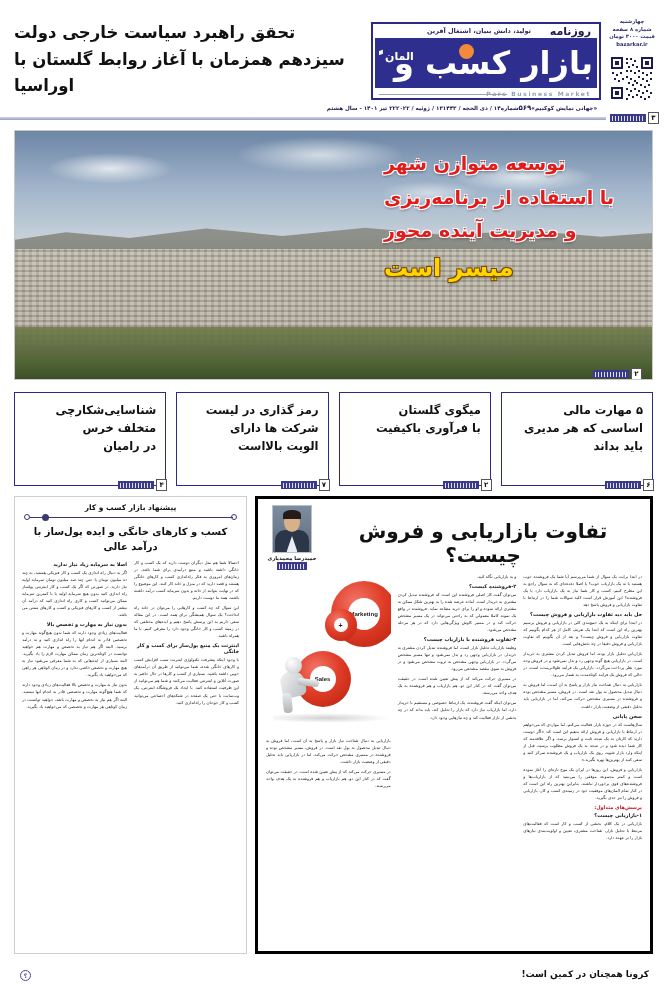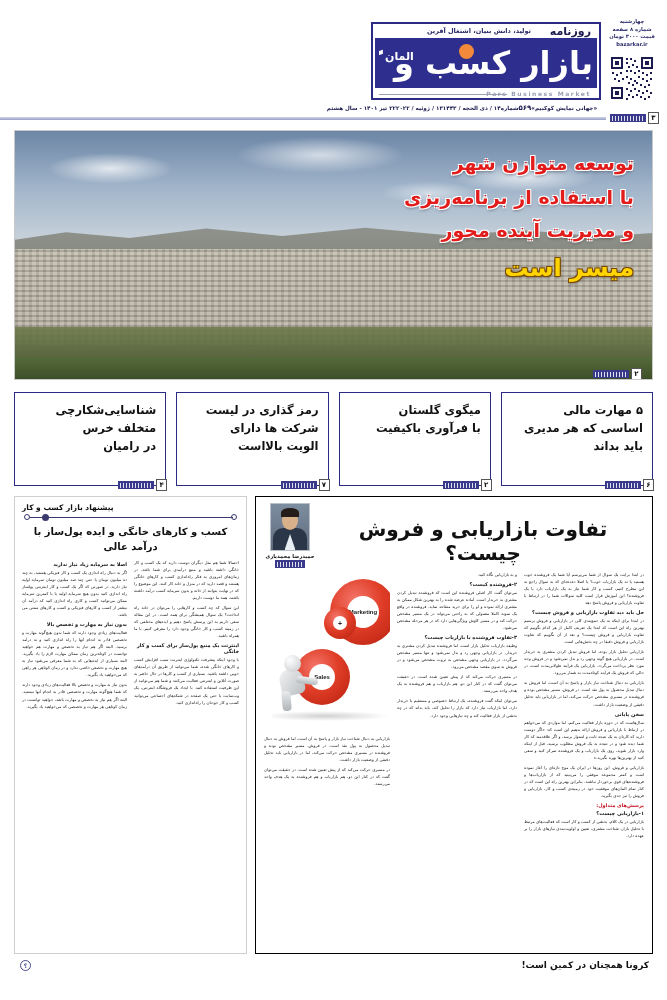--- a/index.html
+++ b/index.html
@@ -162,21 +162,21 @@
     position:absolute; bottom:18px; right:0; left:0; height:34px;
     background:linear-gradient(#6e7c4a,#4e5c33);
     opacity:.9;
   }
   .hero .foreground {
     position:absolute; bottom:0; right:0; left:0; height:22px;
     background:linear-gradient(#566b3a,#3d4f28);
   }
   .hero-overlay {
     position:absolute; top:18px; right:18px; width:250px;
-    text-align:right; line-height:1.5;
+    text-align:left; line-height:1.5;
   }
   .hero-overlay .l1,
   .hero-overlay .l2,
   .hero-overlay .l3 {
     font-size:19px; font-weight:bold; color:#e21b1b;
     text-shadow:
       1px 1px 0 #fff, -1px 1px 0 #fff, 1px -1px 0 #fff, -1px -1px 0 #fff,
       0 2px 3px rgba(0,0,0,.35);
     letter-spacing:-0.4px;
     margin-bottom:5px;
@@ -216,21 +216,21 @@
   
   .content {
     position:absolute; top:496px; right:14px; left:14px; bottom:46px;
     display:flex; gap:8px; direction:rtl;
   }
 
   
   .col-main {
     flex:0 0 398px;
     position:relative;
-    border:1px solid #000000;
+    border:3px solid #000000;
     background:#fff;
     padding:6px 8px 6px 8px;
     overflow:hidden;
   }
   .main-head {
     display:flex; align-items:flex-start; gap:6px;
     direction:rtl; margin-bottom:2px;
   }
   .main-title {
     flex:1;
@@ -376,21 +376,21 @@
 
   
   .col-side {
     flex:1; position:relative;
     border:1px solid #cfcfcf;
     background:#fff;
     padding:6px 7px;
     overflow:hidden;
   }
   .side-kicker {
-    text-align:left; font-size:7.5px; font-weight:bold; color:#111;
+    text-align:center; font-size:7.5px; font-weight:bold; color:#111;
     margin-bottom:2px;
   }
   .side-rule {
     position:relative; height:6px; margin:0 2px 4px 2px;
   }
   .side-rule .line {
     position:absolute; top:2.5px; right:4px; left:4px;
     height:1.2px; background:#3a3a6e;
   }
   .side-rule .cap-r, .side-rule .cap-l {
@@ -413,21 +413,21 @@
   }
   .side-cols {
     display:flex; gap:7px; direction:rtl;
   }
   .scol { width:112px; }
 
   
   .footer {
     position:absolute; bottom:10px; right:14px; left:14px;
     height:30px;
-    display:flex; align-items:flex-start; direction:rtl;
+    display:flex; align-items:center; direction:rtl;
   }
   .foot-right {
     display:flex; flex-direction:column; align-items:flex-end;
     margin-right:4px;
   }
   .foot-title {
     font-size:9px; font-weight:bold; color:#111; margin-bottom:3px;
   }
   .foot-line {
     display:flex; align-items:center; gap:6px;
@@ -532,20 +532,21 @@
 
   <div class="mh-dateline">
     <span class="dl-quote">«جهانی نمایش کوکبیم»</span>
     <span class="mh-issue">۵۶۹</span>
     <span>شماره</span>
     <span>۱۴ / ذی الحجه / ۱۴۴۳</span>
     <span>۱۳ / ژوئیه / ۲۰۲۲</span>
     <span>۲۲ تیر ۱۴۰۱ - سال هشتم</span>
   </div>
 
+  <div class="lead-headline">تحقق راهبرد سیاست خارجی دولت سیزدهم همزمان با آغاز روابط گلستان با اوراسیا</div>
 
   <div class="tab-row-top">
     <span class="pagetab">
       <span class="num">۳</span>
       <span class="mini"></span>
     </span>
     <span class="rule"></span>
   </div>
 </div>
 

